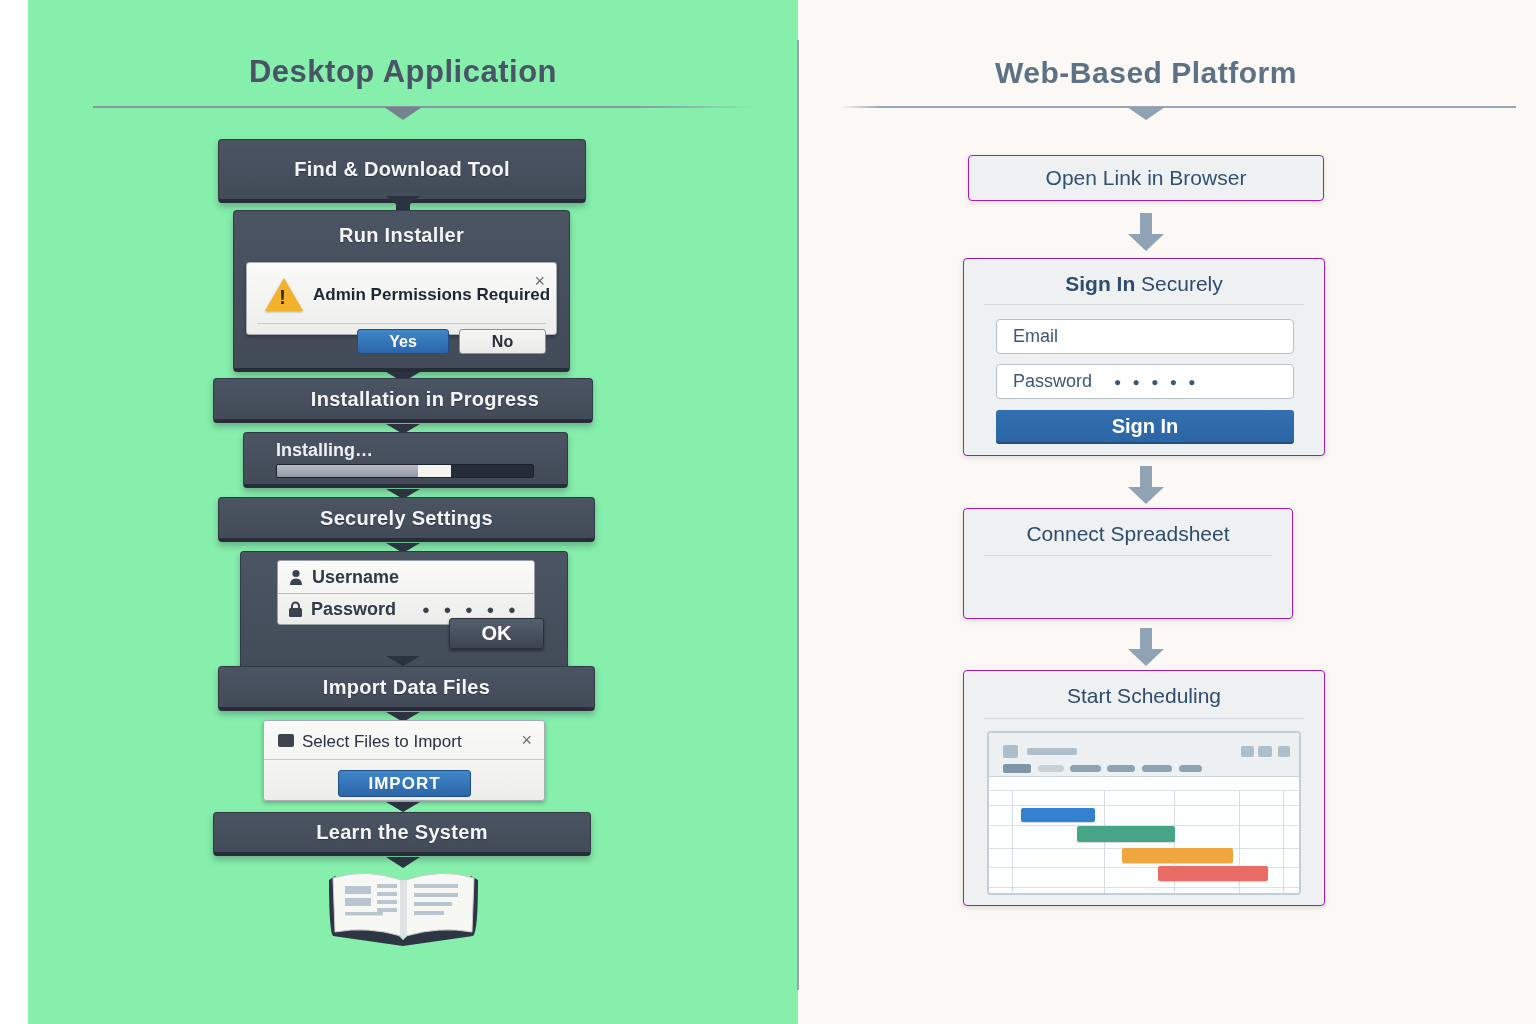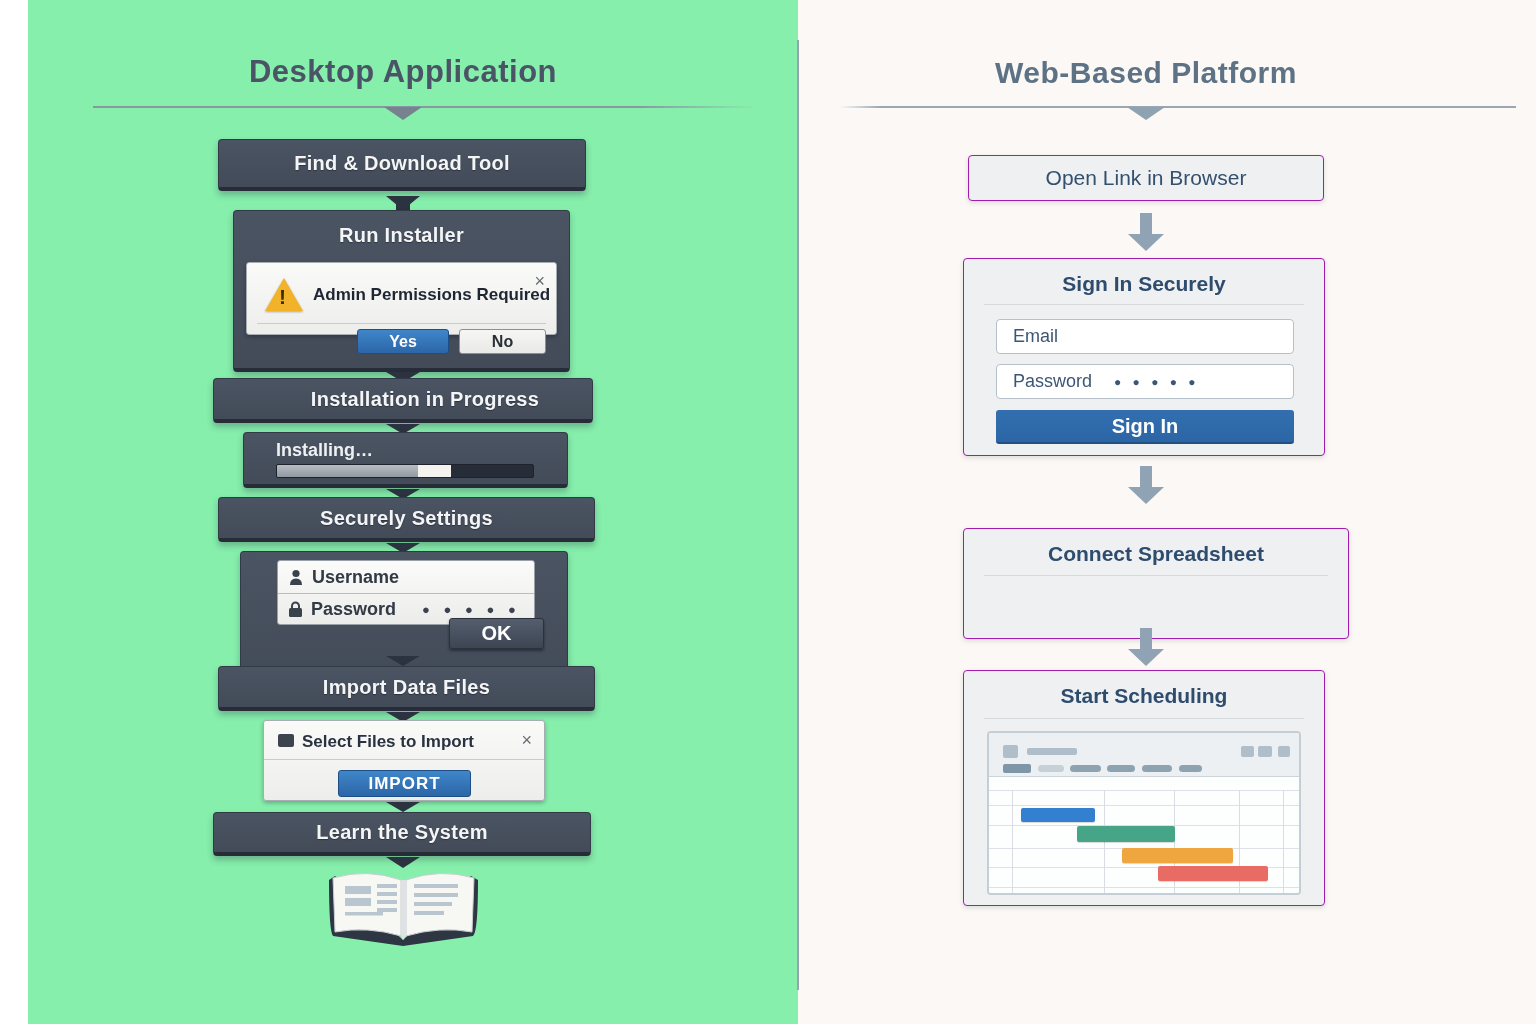--- a/index.html
+++ b/index.html
@@ -69,21 +69,21 @@
   .fieldrow + .fieldrow { border-top:1px solid #b9bdc2; }
   .fieldrow svg { margin-right:8px; }
   .dots-dark { font-size:13px; letter-spacing:5px; color:#3a424e; margin-left:26px; }
 
   
   .file-sq { position:absolute; width:16px; height:13px; background:#3d4450; border-radius:2px; }
 
   
   .rbox { position:absolute; background:#eef0f2; border:1px solid #a21caf; border-radius:4px;
     box-shadow:0 2px 5px rgba(90,100,110,.18); }
-  .rcard-title { position:absolute; width:100%; text-align:center; font-size:21px; color:#2e4c6d;font-weight:bold; }
+  .rcard-title { position:absolute; width:100%; text-align:center; font-size:21px; color:#2e4c6d; }
   .rdiv { position:absolute; height:1px; background:#d6dade; }
   .rinput { position:absolute; background:#fff; border:1px solid #b6c0ca; border-radius:4px;
     display:flex; align-items:center; padding-left:16px; font-size:18px; color:#3c5775; cursor:text; }
   .rinput .dots { font-size:12px; letter-spacing:4px; color:#3c5775; margin-left:22px; }
   .rbtn { position:absolute; background:linear-gradient(#336fb0,#2b65a5); border-radius:3px;
     border-bottom:2px solid #20507f; color:#fff; font-weight:bold; display:flex;
     align-items:center; justify-content:center; cursor:pointer; }
 
   
   .barrow { position:absolute; width:36px; }
@@ -109,21 +109,21 @@
 <body>
 
 <div id="canvas">
   <div class="half-right"></div>
   <div class="vdivider"></div>
 
   <div class="col-title title-left">Desktop Application</div>
   <div class="hline hline-left"></div>
   <div class="notch notch-left"></div>
 
-  <div class="slate" style="left:190px; top:139px; width:368px; height:52px; display:flex; align-items:center; justify-content:center;">
+  <div class="slate" style="left:190px; top:139px; width:368px; height:64px; display:flex; align-items:center; justify-content:center;">
     <span class="hdr">Find &amp; Download Tool</span>
   </div>
   <div class="darrow" style="left:358px; top:196px;">
       <span class="stem" style="top:-8px;"></span>
     </div>
 
   <div class="slate" style="left:205px; top:210px; width:337px; height:162px;">
     <span class="hdr" style="margin-top:13px;">Run Installer</span>
     <div class="ldialog" style="left:12px; top:51px; width:311px; height:73px;padding-left:11px;">
       <div class="warn-tri" style="left:18px; top:15px;"></div>
@@ -177,21 +177,21 @@
   </div>
   <div class="darrow" style="left:358px; top:656px; border-top-width:10px;"></div>
 
   <div class="slate" style="left:190px; top:666px; width:377px; height:45px; display:flex; align-items:center; justify-content:center;">
     <span class="hdr">Import Data Files</span>
   </div>
   <div class="darrow" style="left:358px; top:712px; border-top-width:10px;"></div>
 
   <div class="ldialog" style="left:235px; top:720px; width:282px; height:81px;">
     <div class="file-sq" style="left:14px; top:13px;"></div>
-    <div class="dlg-title" style="left:38px; top:11px; font-weight:bold; font-size:17px; color:#2a3240;">Select Files to Import</div>
+    <div class="dlg-title" style="left:38px; top:11px; font-weight:normal; font-size:17px; color:#2a3240;">Select Files to Import</div>
     <div class="dlg-close" style="right:12px; top:10px;">×</div>
     <div class="dlg-div" style="left:0; right:0; top:38px;"></div>
     <div class="btn btn-blue" style="left:74px; top:49px; width:133px; height:27px; font-size:17px; letter-spacing:1px;">IMPORT</div>
   </div>
   <div class="darrow" style="left:358px; top:802px; border-top-width:10px;"></div>
 
   <div class="slate" style="left:185px; top:812px; width:378px; height:44px; display:flex; align-items:center; justify-content:center;">
     <span class="hdr">Learn the System</span>
   </div>
   <div class="darrow" style="left:358px; top:857px; border-top-width:11px;"></div>
@@ -238,21 +238,21 @@
       <span>Password</span>
       <span class="dots">● ● ● ● ●</span>
     </div>
     <div class="rbtn" style="left:32px; top:151px; width:298px; height:34px; font-size:20px;">Sign In</div>
   </div>
   <div class="barrow" style="left:1100px; top:466px;">
     <span class="stem" style="height:22px;"></span>
       <span class="head" style="top:21px;"></span>
   </div>
 
-  <div class="rbox" style="left:935px; top:528px; width:386px; height:111px;">
+  <div class="rbox" style="left:935px; top:508px; width:330px; height:111px;">
     <div class="rcard-title" style="top:13px;">Connect Spreadsheet</div>
     <div class="rdiv" style="left:20px; right:20px; top:46px;"></div>
   </div>
   <div class="barrow" style="left:1100px; top:628px;">
     <span class="stem" style="height:22px;"></span>
       <span class="head" style="top:21px;"></span>
   </div>
 
   <div class="rbox" style="left:935px; top:670px; width:362px; height:236px;">
     <div class="rcard-title" style="top:13px;">Start Scheduling</div>

